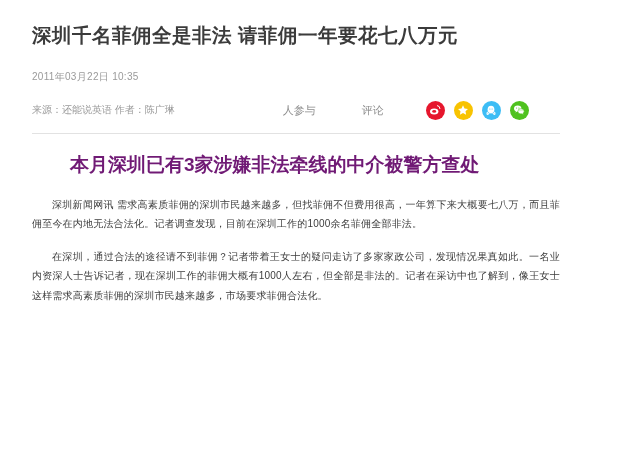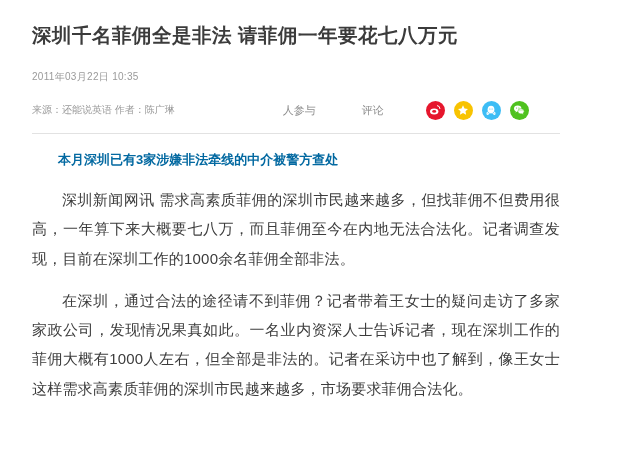--- a/index.html
+++ b/index.html
@@ -93,29 +93,29 @@
 
   .divider {
     border-top: 1px solid #e2e2e2;
     margin-top: 10px;
   }
 
   .body-wrap {
     padding-top: 16px;
   }
   .subhead {
-    font-size: 13px;
+    font-size: 19px;
     font-weight: bold;
-    color: #0369a1;
+    color: #701a75;
     line-height: 1.6;
     text-indent: 2em;
     margin: 0 0 14px 0;
   }
   .para {
-    font-size: 15px;
+    font-size: 10px;
     color: #3c3c3c;
     line-height: 1.95;
     text-indent: 2em;
     margin: 0 0 13px 0;
     text-align: justify;
     letter-spacing: 0.2px;
   }
 </style>
 </head>
 <body>

